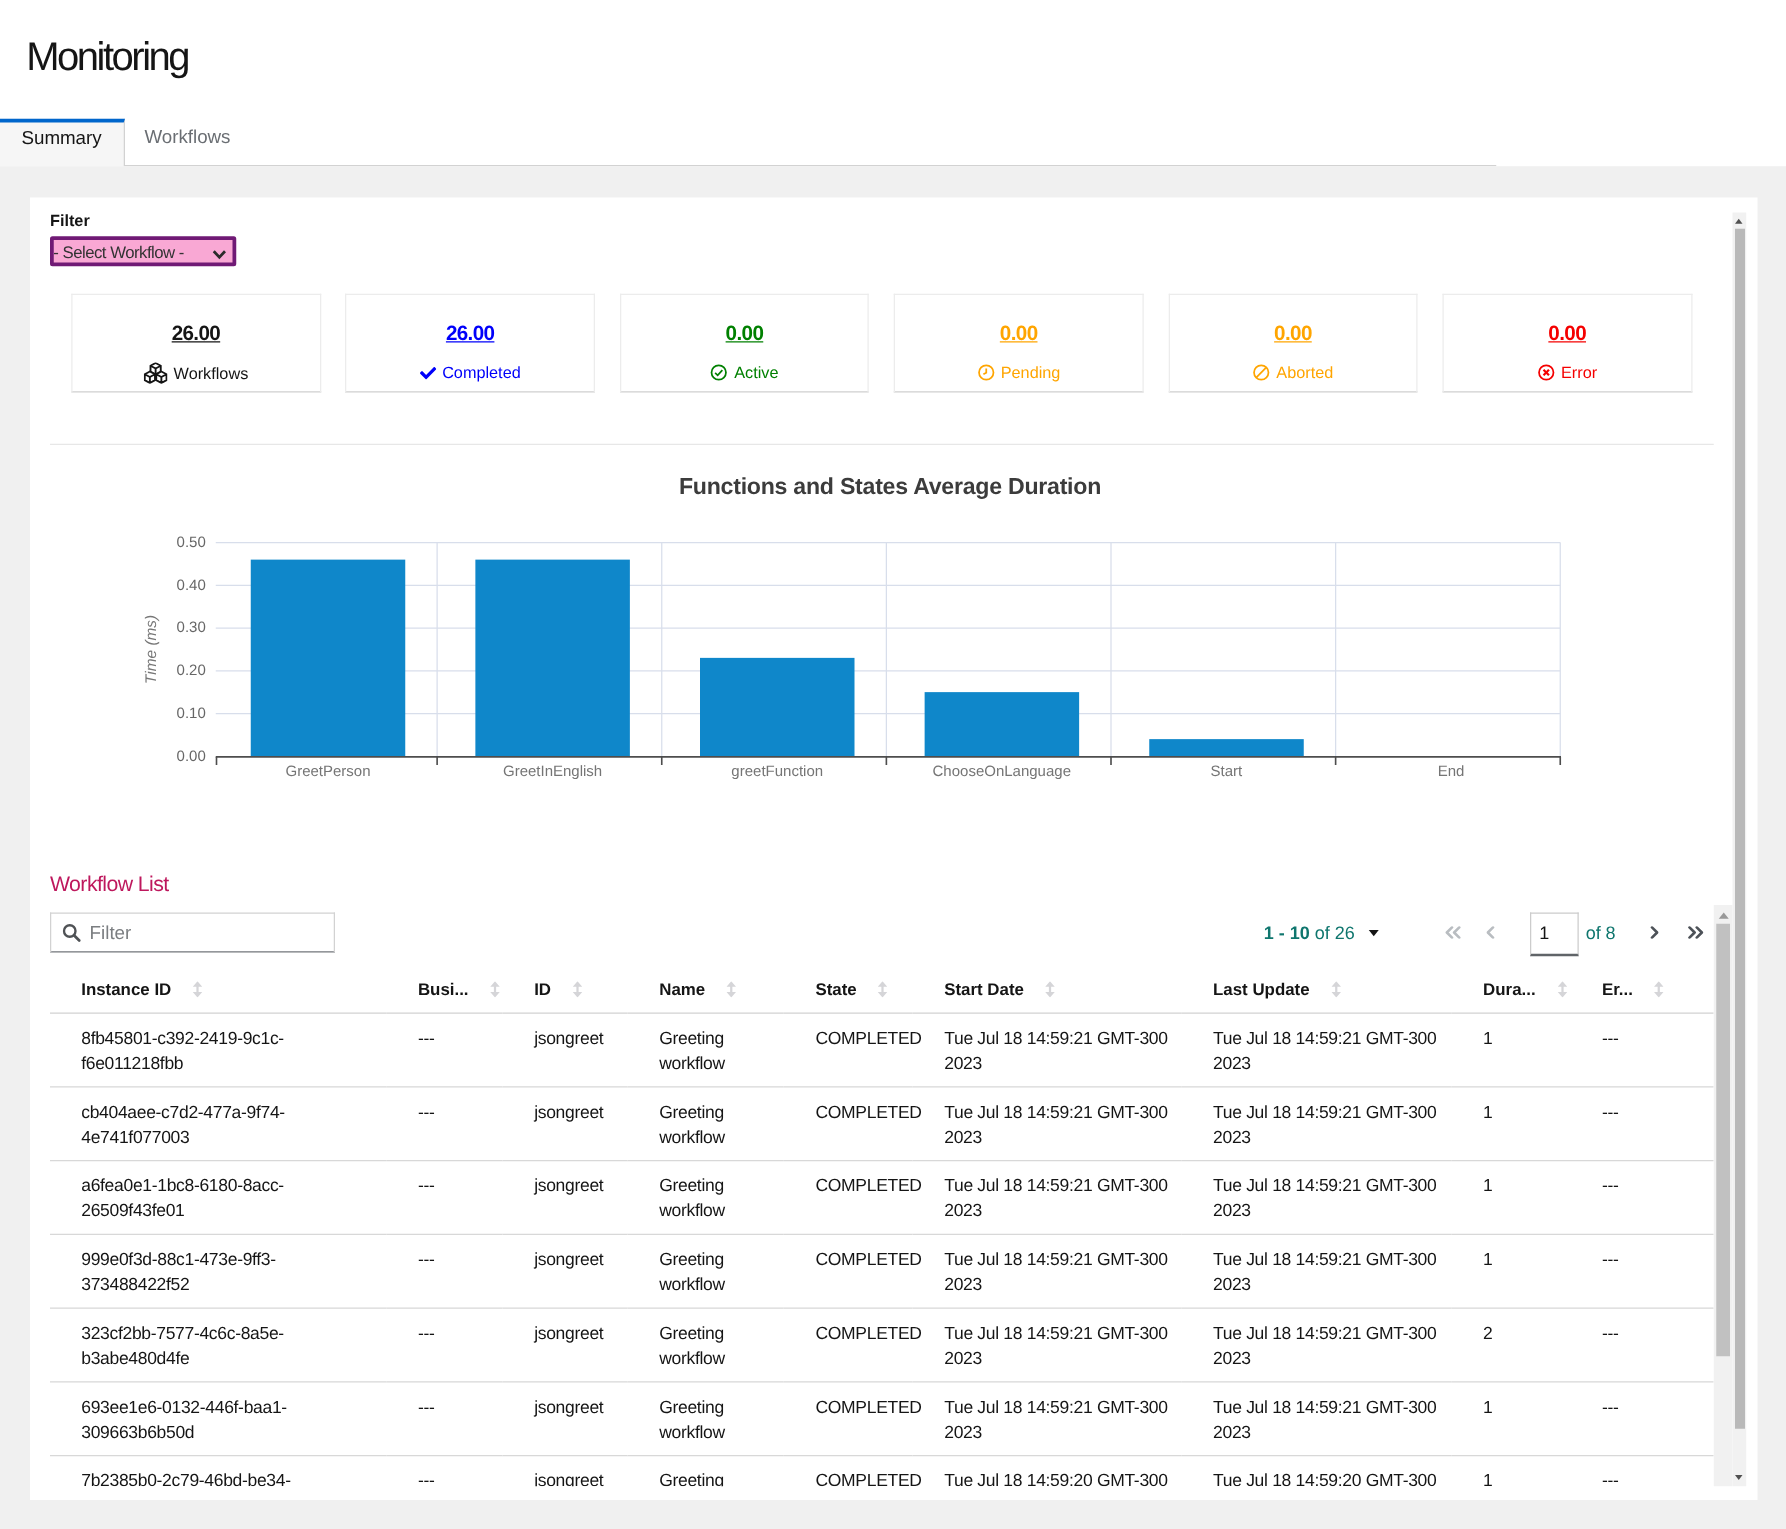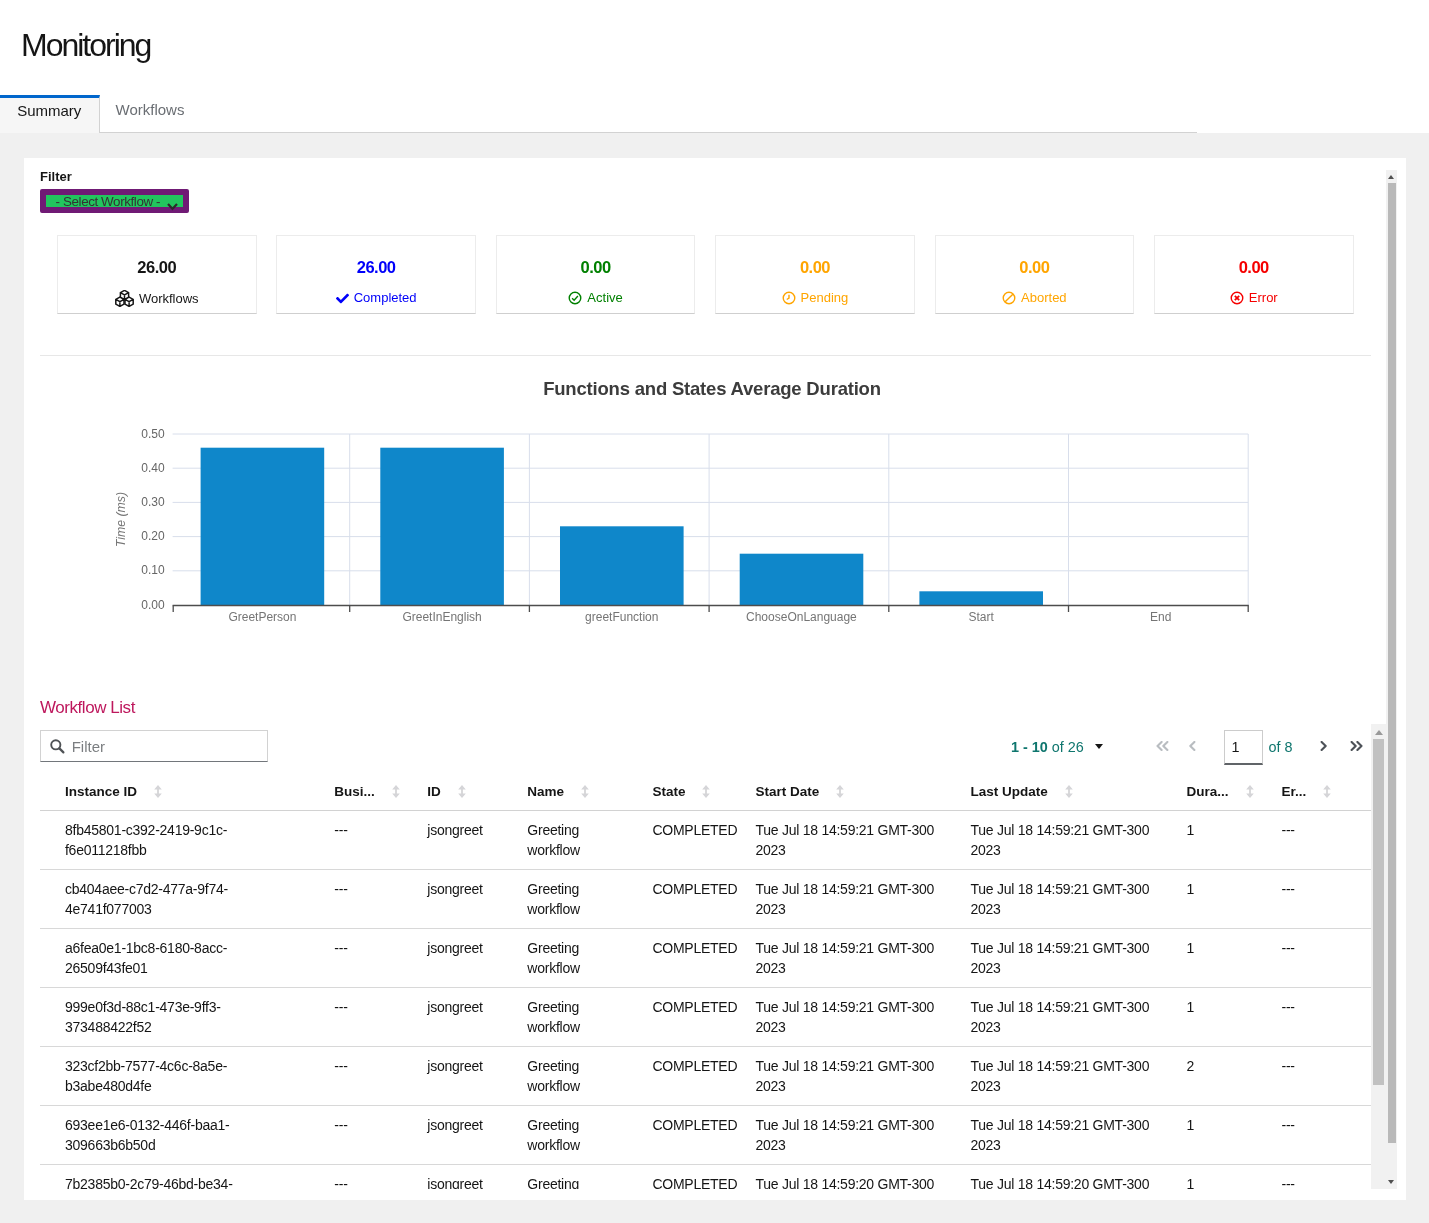--- a/index.html
+++ b/index.html
@@ -9,25 +9,25 @@
   
   .tabs { position:absolute; left:0; top:95px; width:1197px; height:38px; display:flex; }
   .tab-active { width:99.5px; background:#f6f6f6; border-top:3px solid #0066cc; border-right:1px solid #d2d2d2; font-size:15px; color:#151515; display:flex; align-items:center; justify-content:center; padding-bottom:10px; }
   .tab-rest { flex:1; background:#fff; border-bottom:1px solid #d2d2d2; display:flex; align-items:center; padding-bottom:8px; }
   .tab2 { margin-left:16px; font-size:15px; color:#6a6e73; }
   
   .page { position:absolute; left:0; top:133px; width:1429px; height:1090px; background:#f0f0f0; }
   .card { position:absolute; left:24px; top:158px; width:1382px; height:1042px; background:#fff; }
   
   .flabel { position:absolute; left:40px; top:169px; font-size:13px; font-weight:bold; color:#151515; }
-  .fselect { position:absolute; left:39.6px; top:189.4px; width:149.6px; height:23.5px; border:6px solid #701a75; border-radius:2px; background:#22c55e; font-size:13.4px; letter-spacing:-0.4px; color:#333; display:flex; align-items:center; padding-left:10px; }
+  .fselect { position:absolute; left:39.6px; top:189.4px; width:149.6px; height:23.5px; border:3px solid #701a75; border-radius:2px; background:#f9a8d4; font-size:13.4px; letter-spacing:-0.4px; color:#333; display:flex; align-items:center; }
   .fselect svg { position:absolute; right:5px; top:7.5px; }
   
   .stat { position:absolute; top:235.4px; width:199.5px; height:78.8px; background:#fff; border:1px solid #ececec; border-bottom:1px solid #cfcfcf; text-align:center; }
-  .stat .num { margin-top:21px; font-size:16.5px; font-weight:bold; letter-spacing:-0.5px; line-height:20px; }
+  .stat .num { margin-top:21px; font-size:16.5px; font-weight:bold; letter-spacing:-0.5px; line-height:20px;text-decoration:underline; }
   .stat .lbl { margin-top:13px; font-size:13px; line-height:16px; display:flex; align-items:center; justify-content:center; gap:5px; }
   
   .wl-title { position:absolute; left:40px; top:697.5px; font-size:17px; letter-spacing:-0.45px; color:#be185d; }
   .finput { position:absolute; left:39.7px; top:729.7px; width:228.3px; height:32.2px; background:#fff; border:1px solid #d2d2d2; border-bottom:1px solid #72767b; }
   .finput .ph { position:absolute; left:31px; top:7px; font-size:15px; color:#7b7e81; }
   .finput svg { position:absolute; left:9px; top:8px; }
   
   .pgr { position:absolute; font-size:14.4px; color:#0f766e; }
   .pbox { position:absolute; left:1224px; top:729.5px; width:39px; height:35px; border:1px solid #ccc; border-bottom:2px solid #606468; text-align:center; line-height:32px; font-size:14.4px; color:#151515; padding-right:16px; }
   

